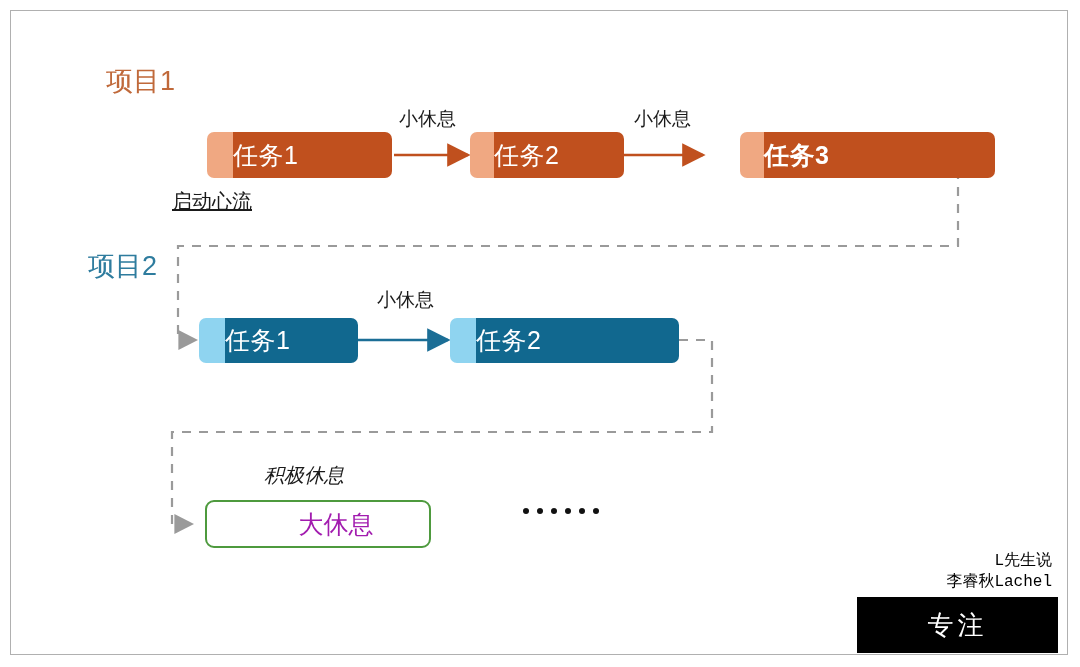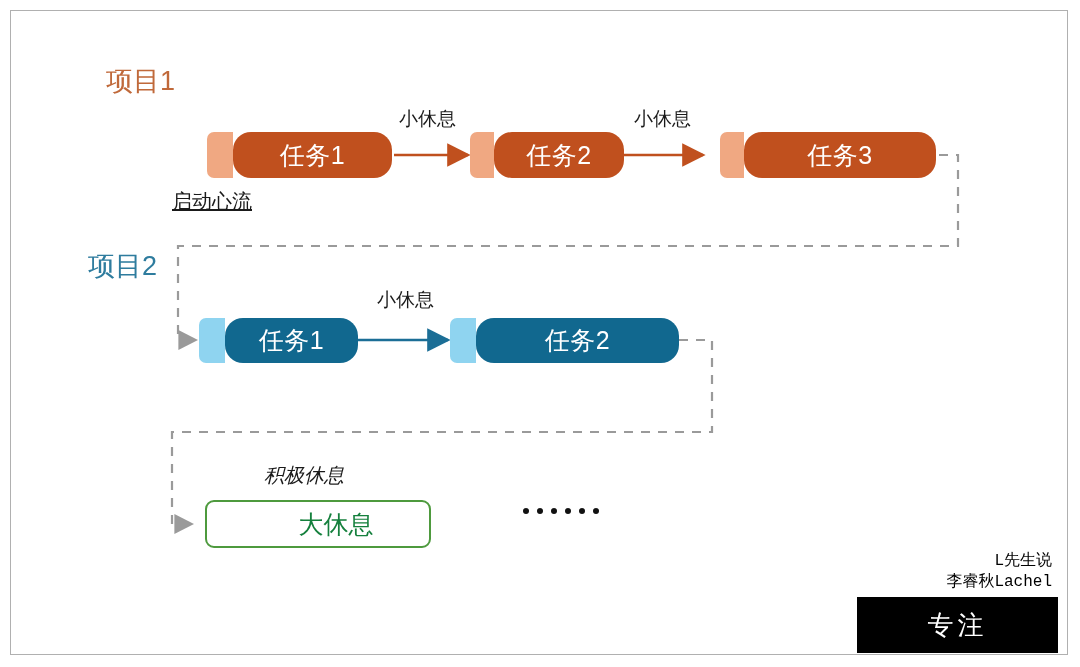--- a/index.html
+++ b/index.html
@@ -48,22 +48,21 @@
     display: flex;
     align-items: stretch;
   }
   .taskbar .lead {
     flex: 0 0 auto;
   }
   .taskbar .body {
     flex: 1 1 auto;
     display: flex;
     align-items: center;
-    justify-content: center;
-    border-radius: 18px;
+    justify-content: flex-start;
   }
   .taskbar .body span {
     color: #ffffff;
     font-size: 25px;
     letter-spacing: 0.5px;
     white-space: nowrap;
   }
   .cap {
     position: absolute;
     font-size: 19px;
@@ -85,21 +84,21 @@
     width: 226px;
     height: 48px;
     border: 2px solid #4E9A3E;
     border-radius: 9px;
     box-sizing: border-box;
     display: flex;
     align-items: center;
     justify-content: center;
   }
   .bigrest span {
-    color: #15803d;
+    color: #a21caf;
     font-size: 25px;
     white-space: nowrap;
     margin-left: 36px;
   }
   .ellipsis {
     position: absolute;
     left: 523px;
     top: 508px;
     display: flex;
     gap: 8px;
@@ -179,21 +178,21 @@
     </div>
   </div>
 
   <div class="taskbar" style="left:470px; top:132px; width:154px; height:46px;">
     <div class="lead" style="width:24px; background:#F0A882;"></div>
     <div class="body" style="background:#C0501E;">
       <span>任务2</span>
     </div>
   </div>
 
-  <div class="taskbar" style="left:720px; top:132px; width:216px; height:46px;">
+  <div class="taskbar" style="left:740px; top:132px; width:255px; height:46px;font-weight:bold;">
     <div class="lead" style="width:24px; background:#F0A882;"></div>
     <div class="body" style="background:#C0501E;">
       <span>任务3</span>
     </div>
   </div>
 
   <div class="cap" style="left:399px; top:109px;">小休息</div>
   <div class="cap" style="left:634px; top:109px;">小休息</div>
 
   <div class="cap-sub" style="left:172px; top:191px;text-decoration:underline;">启动心流</div>

